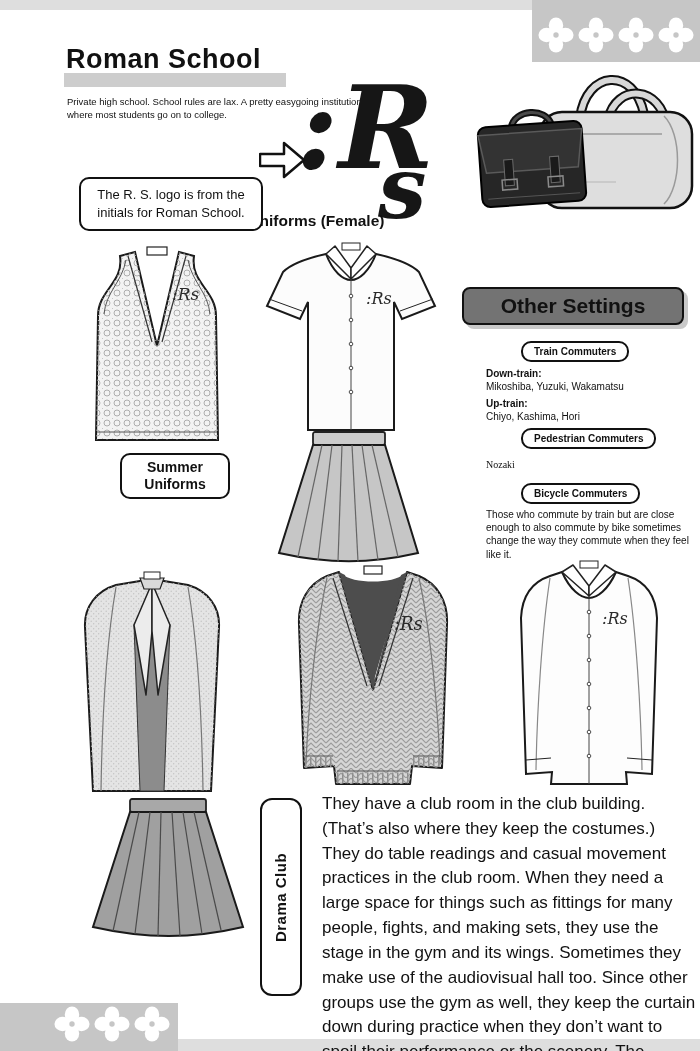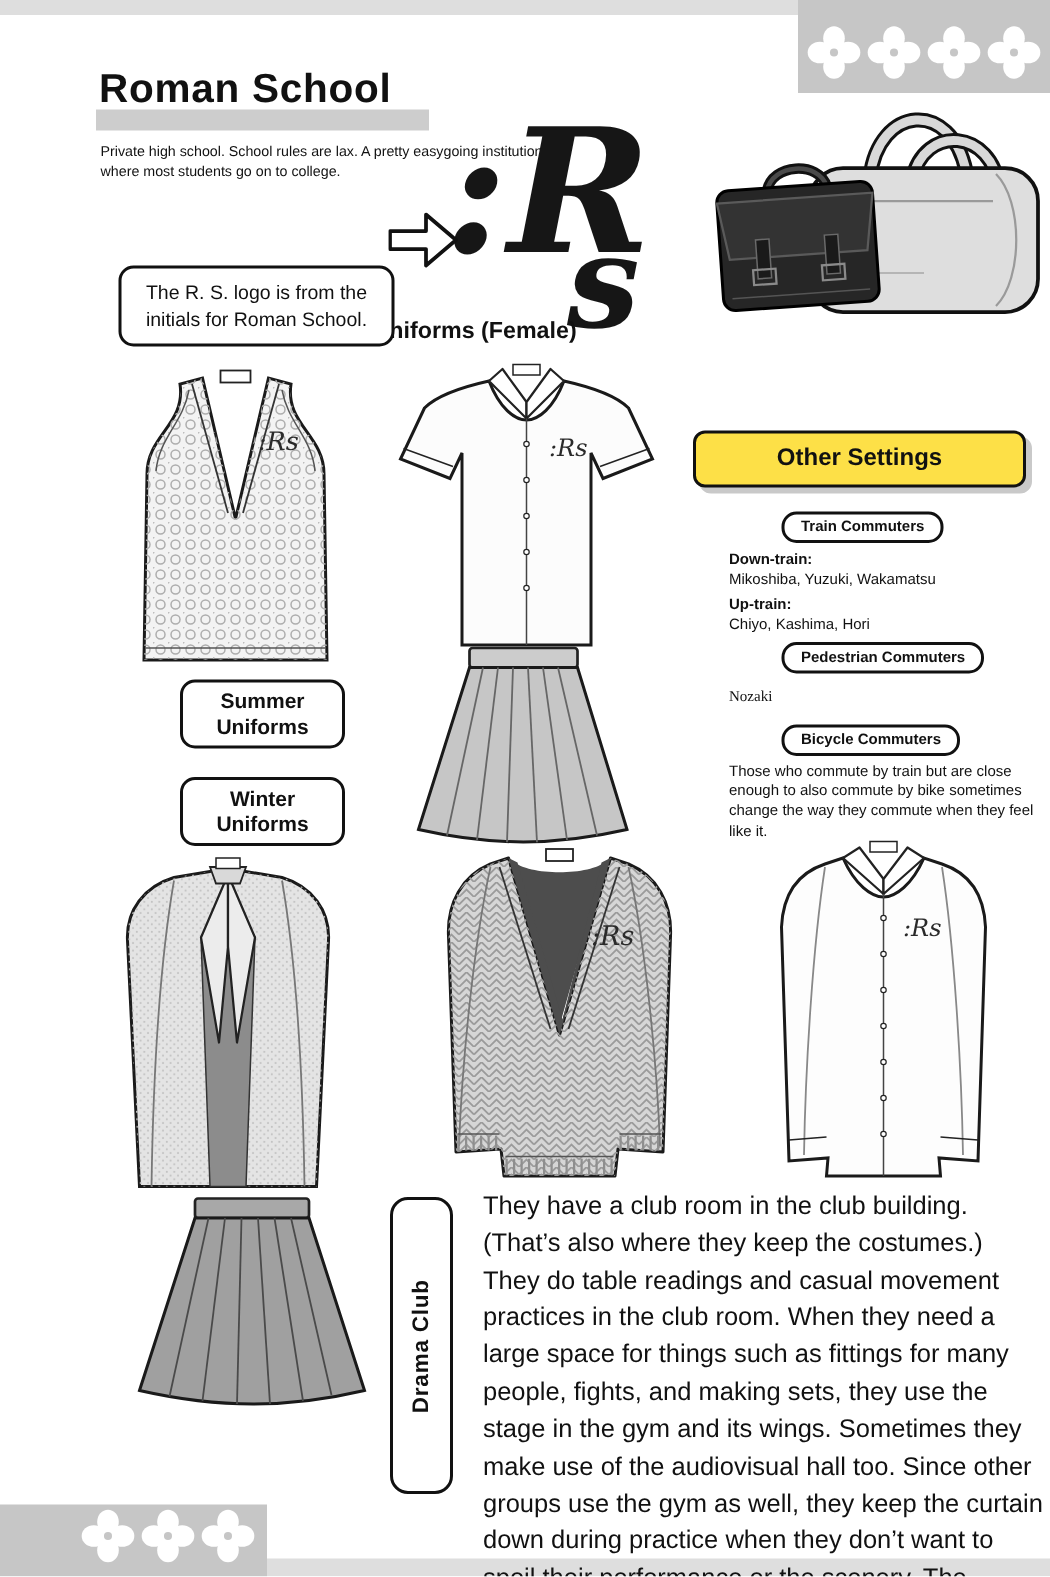--- a/index.html
+++ b/index.html
@@ -29,22 +29,22 @@
   .logo-big { font-family:"DejaVu Serif", serif; font-style:italic; font-weight:bold; fill:#161616; }
   .mark { font-family:"DejaVu Serif", serif; font-style:italic; fill:#2a2a2a; }
 
   .bags-btn { position:absolute; left:455px; top:69px; width:100px; height:37px; border:2px solid #111;
     border-radius:13px; background:#fff; display:flex; align-items:center; justify-content:center;
     font-weight:bold; font-size:16px; z-index:3; }
   .bags-illo { position:absolute; left:466px; top:64px; width:232px; height:154px; z-index:2; }
   .bags-desc { position:absolute; left:467px; top:224px; width:222px; font-size:10px; line-height:1.32; }
 
   .other-box { position:absolute; left:462px; top:287px; width:222px; height:38px; border:2px solid #111;
-    border-radius:8px; background:#fde047; box-shadow:4px 4px 0 #c9c9c9; display:flex; align-items:center;
-    justify-content:center; font-weight:bold; font-size:16px; }
+    border-radius:8px; background:#737373; box-shadow:4px 4px 0 #c9c9c9; display:flex; align-items:center;
+    justify-content:center; font-weight:bold; font-size:21px; }
   .pill { position:absolute; border:2px solid #111; border-radius:10px; background:#fff;
     font-size:10px; font-weight:bold; padding:3px 11px; display:inline-block;margin-left:43px; }
   .pill-train { left:478px; top:341px; }
   .pill-ped   { left:478px; top:428px; }
   .pill-bike  { left:478px; top:483px; }
   .commuters  { position:absolute; left:486px; top:367px; width:210px; font-size:10px; line-height:1.3; }
   .commuters .names { margin-bottom:4px; }
   .b { font-weight:bold; }
   .ped-names { position:absolute; left:486px; top:459px; font-size:10px;font-family:Liberation Serif, serif; }
   .bike-desc { position:absolute; left:486px; top:508px; width:208px; font-size:10px; line-height:1.32; }
@@ -261,23 +261,20 @@
     <path d="M66,18 L52,133" stroke="#666" stroke-width="1.2" fill="none"></path>
     <path d="M76,18 L72,134.5" stroke="#666" stroke-width="1.2" fill="none"></path>
     <path d="M86,18 L92,134.5" stroke="#666" stroke-width="1.2" fill="none"></path>
     <path d="M96,18 L112,133" stroke="#666" stroke-width="1.2" fill="none"></path>
     <path d="M106,18 L132,130" stroke="#666" stroke-width="1.2" fill="none"></path>
   </svg>
 
   <div class="label-box summer-box">
     <span>Summer Uniforms</span>
   </div>
-  <div class="label-box winter-box">
-    <span>Winter Uniforms</span>
-  </div>
 
   <svg class="illo illo-blazer" viewBox="0 0 185 230">
     <path d="M92,14 L56,20 C36,26 24,42 25,62 L33,226 L151,226 L159,62 C160,42 148,26 128,20 Z" fill="#e4e4e4" stroke="#1a1a1a" stroke-width="2"></path>
     <path d="M92,14 L56,20 C36,26 24,42 25,62 L33,226 L151,226 L159,62 C160,42 148,26 128,20 Z" fill="url(#p-fine)" stroke="none"></path>
     <path d="M92,24 L74,60 L80,226 L104,226 L110,60 Z" fill="#8c8c8c" stroke="#333" stroke-width="1"></path>
     <path d="M92,18 L74,60 L86,130 L92,66 Z" fill="#ececec" stroke="#222" stroke-width="1.5" stroke-linejoin="round"></path>
     <path d="M92,18 L110,60 L98,130 L92,66 Z" fill="#ececec" stroke="#222" stroke-width="1.5" stroke-linejoin="round"></path>
     <path d="M80,13 L104,13 L100,24 L84,24 Z" fill="#d9d9d9" stroke="#222" stroke-width="1.2"></path>
     <path d="M56,22 C46,80 42,160 41,226" stroke="#777" stroke-width="1.2" fill="none"></path>
     <path d="M128,22 C138,80 142,160 143,226" stroke="#777" stroke-width="1.2" fill="none"></path>

